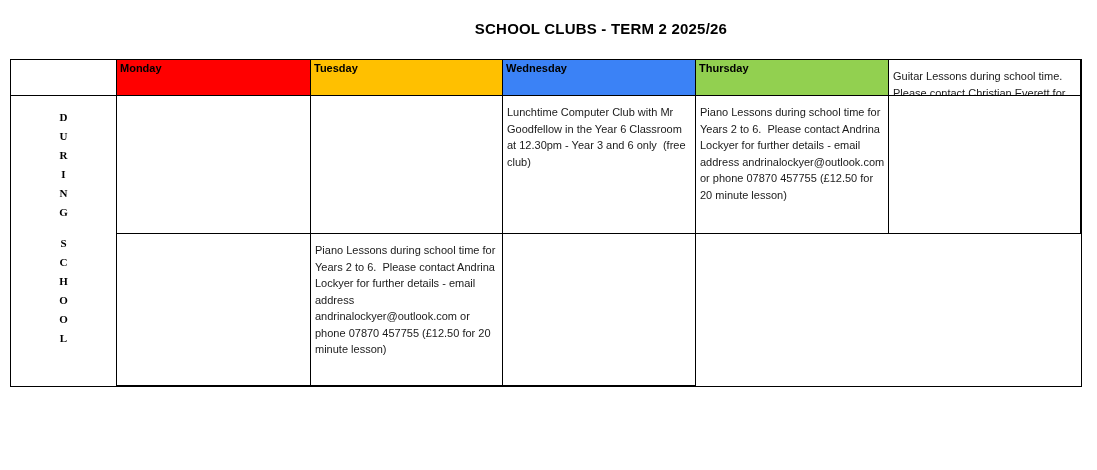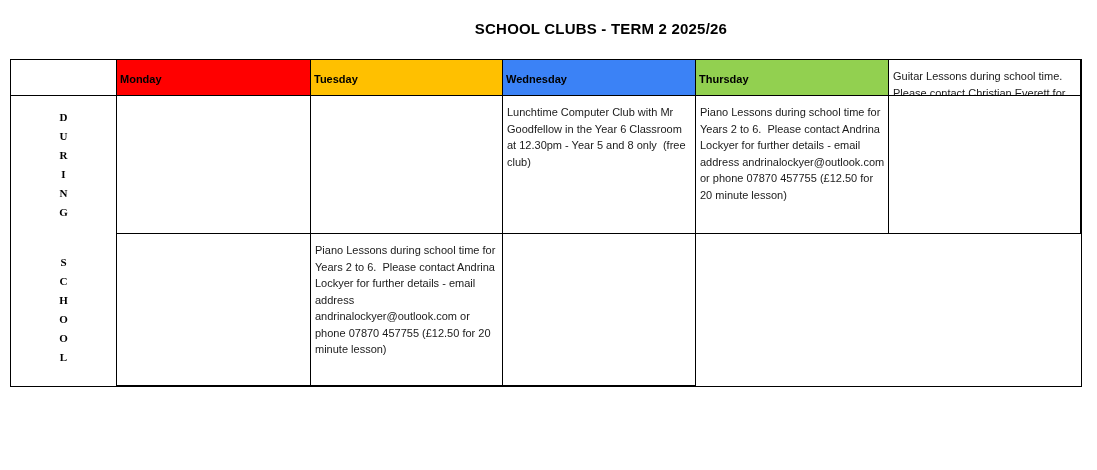--- a/index.html
+++ b/index.html
@@ -39,21 +39,21 @@
   }
   .cell {
     box-sizing: border-box;
     border-right: 1px solid #000000;
     border-bottom: 1px solid #000000;
     overflow: hidden;
   }
   .head-cell {
     font-weight: bold;
     font-size: 11px;
-    padding: 13px 3px;
+    padding: 2px 3px;
     color: #000000;
   }
   .corner-cell {
     background: #ffffff;
   }
   .body-cell {
     font-size: 11px;
     line-height: 16.5px;
     padding: 8px 3px 2px 4px;
     white-space: pre-wrap;
@@ -68,21 +68,20 @@
   }
   .vblock-top {
     height: 138px;
     display: flex;
     align-items: center;
     justify-content: center;
   }
   .vblock-bottom {
     height: 151px;
     display: flex;
-    align-items: center;
     justify-content: center;
   }
   .vertical-word {
     width: 11px;
     word-break: break-all;
     text-align: center;
     font-weight: bold;
     font-size: 11px;
     line-height: 19px;
     color: #000000;
@@ -109,21 +108,21 @@
         <div class="vertical-word">DURING</div>
       </div>
       <div class="vblock-bottom">
         <div class="vertical-word">SCHOOL</div>
       </div>
     </div>
 
     <div class="cell body-cell">Guitar Lessons during school time. Please contact Christian Everett for further details https://www.ceverettguitar.com/ or text  07762 141221 or email info@ceverettguitar.com (paid club)</div>
     <div class="cell body-cell"></div>
     <div class="cell body-cell"></div>
-    <div class="cell body-cell">Lunchtime Computer Club with Mr Goodfellow in the Year 6 Classroom at 12.30pm - Year 5 and 8 only  (free club)</div>
+    <div class="cell body-cell">Lunchtime Computer Club with Mr Goodfellow in the Year 6 Classroom at 12.30pm - Year 3 and 6 only  (free club)</div>
 
     <div class="cell body-cell">Piano Lessons during school time for Years 2 to 6.  Please contact Andrina Lockyer for further details - email address andrinalockyer@outlook.com or phone 07870 457755 (£12.50 for 20 minute lesson)</div>
     <div class="cell body-cell"></div>
     <div class="cell body-cell"></div>
     <div class="cell body-cell">Piano Lessons during school time for Years 2 to 6.  Please contact Andrina Lockyer for further details - email address andrinalockyer@outlook.com or phone 07870 457755 (£12.50 for 20 minute lesson)</div>
     <div class="cell body-cell"></div>
 
   </div>
 </div>
 

